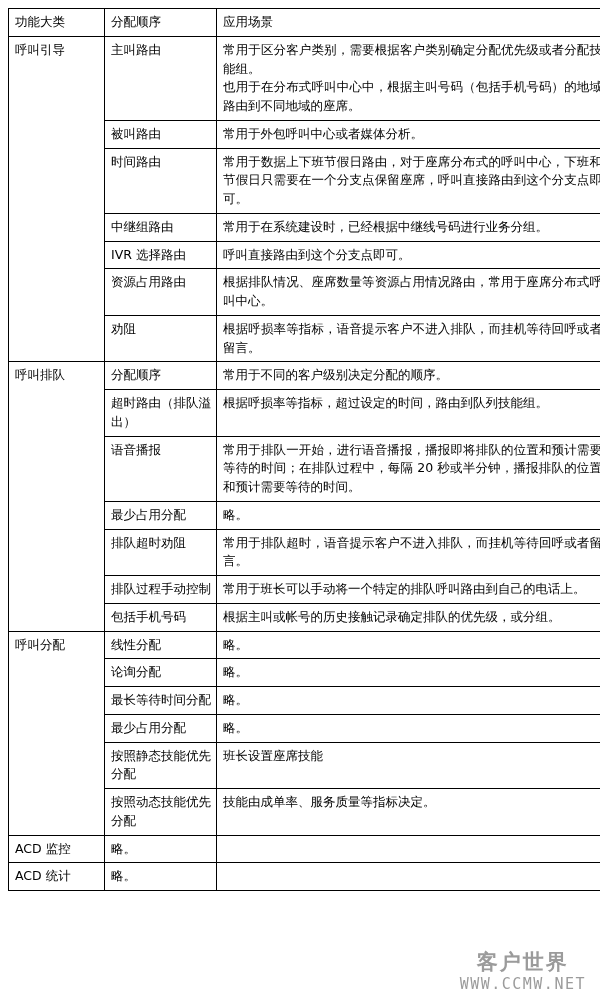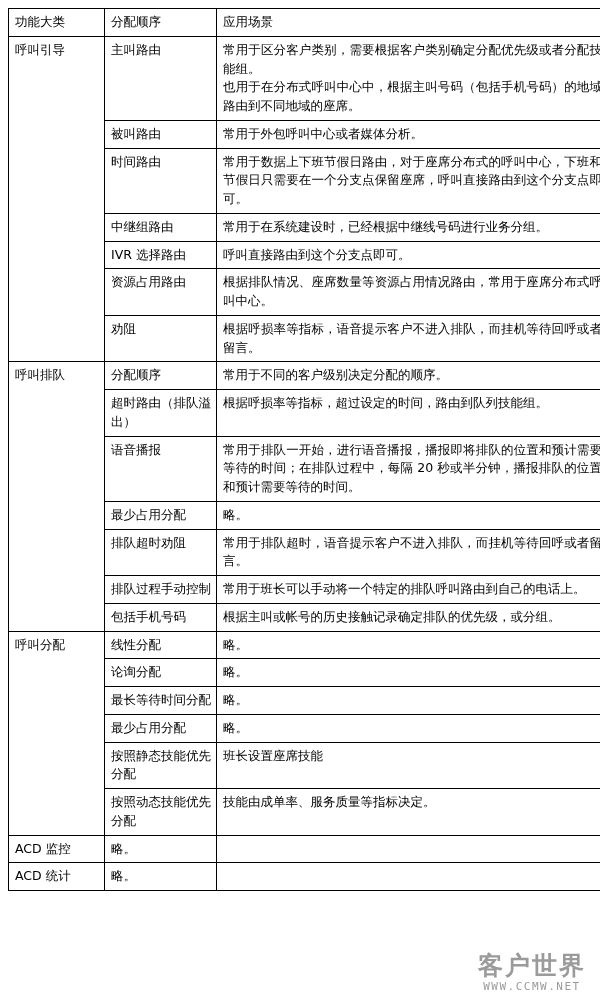--- a/index.html
+++ b/index.html
@@ -58,29 +58,29 @@
   .empty { min-height: 14px; }
 
   .watermark {
     position: absolute;
     right: 14px;
     bottom: 10px;
     text-align: center;
     pointer-events: none;
   }
   .watermark .wm-main {
-    font-size: 25px;
+    font-size: 21px;
     font-weight: bold;
     color: #9b9b9b;
     letter-spacing: 2px;
     font-family: "DejaVu Sans", "Liberation Sans", sans-serif;
     line-height: 1;
   }
   .watermark .wm-sub {
-    font-size: 11px;
+    font-size: 15px;
     color: #9b9b9b;
     letter-spacing: 1.5px;
     font-family: "DejaVu Sans Mono", "Liberation Mono", monospace;
     margin-top: 2px;
   }
 </style>
 </head>
 <body>
 
 <div class="page">

